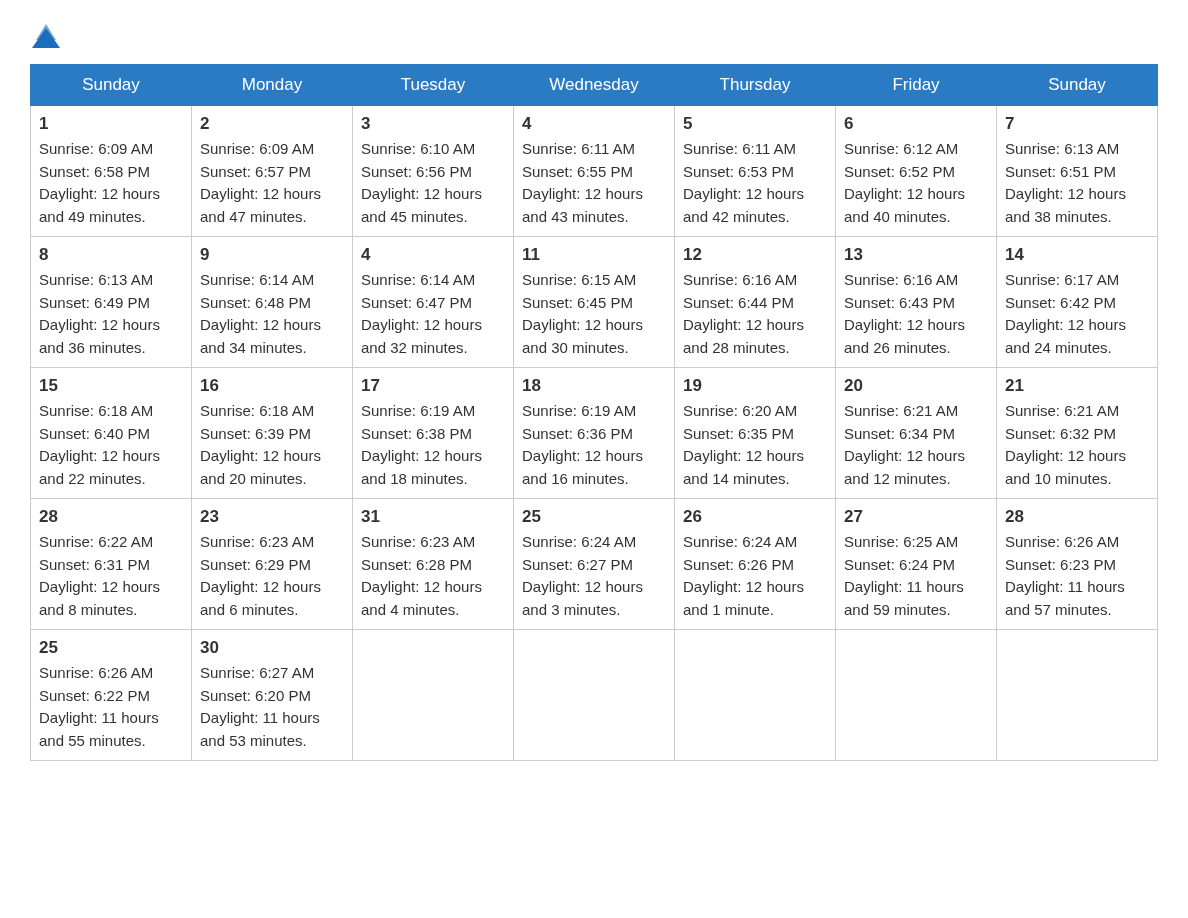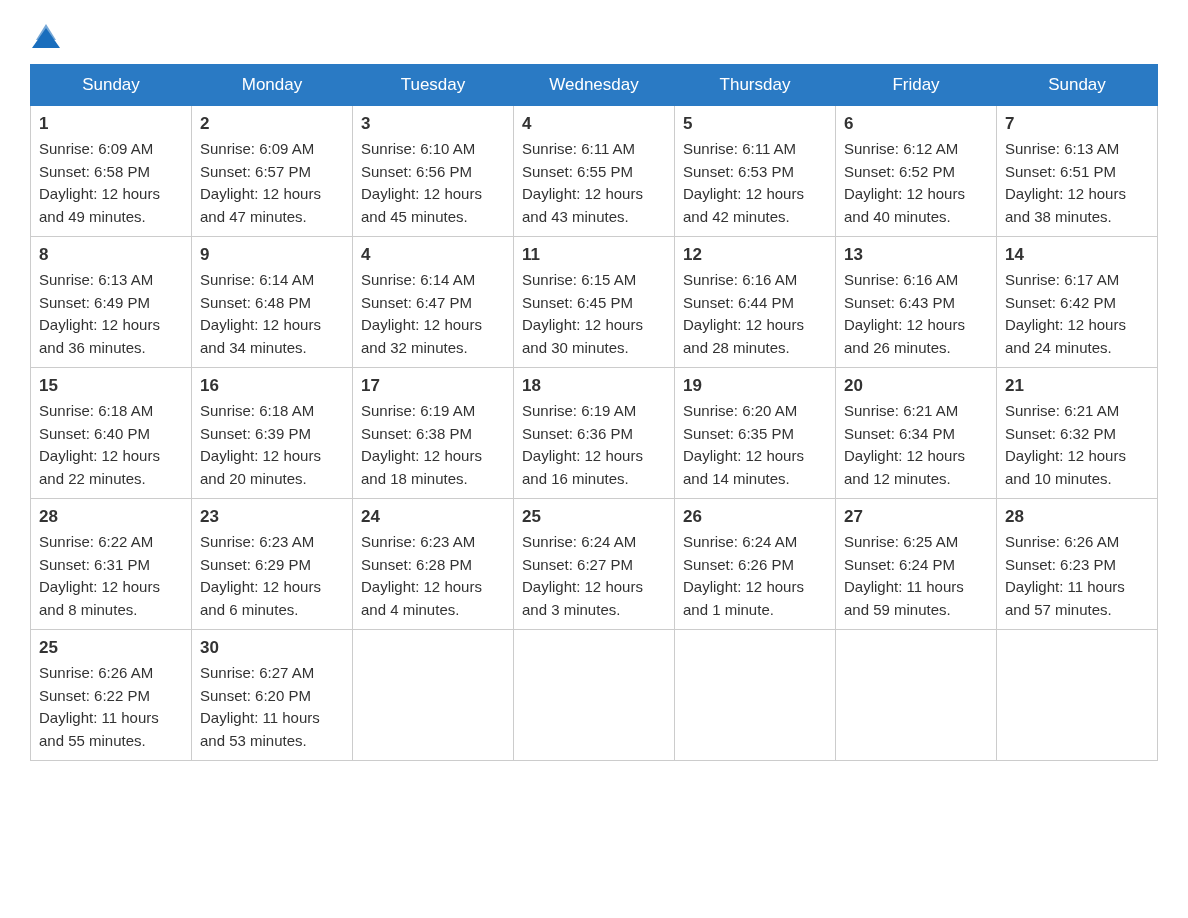--- a/index.html
+++ b/index.html
@@ -237,21 +237,21 @@
       <tr>
         <td>
           <div class="day-number">28</div>
           <div class="day-info">Sunrise: 6:22 AM<br>Sunset: 6:31 PM<br>Daylight: 12 hours<br>and 8 minutes.</div>
         </td>
         <td>
           <div class="day-number">23</div>
           <div class="day-info">Sunrise: 6:23 AM<br>Sunset: 6:29 PM<br>Daylight: 12 hours<br>and 6 minutes.</div>
         </td>
         <td>
-          <div class="day-number">24</div>
+          <div class="day-number">31</div>
           <div class="day-info">Sunrise: 6:23 AM<br>Sunset: 6:28 PM<br>Daylight: 12 hours<br>and 4 minutes.</div>
         </td>
         <td>
           <div class="day-number">25</div>
           <div class="day-info">Sunrise: 6:24 AM<br>Sunset: 6:27 PM<br>Daylight: 12 hours<br>and 3 minutes.</div>
         </td>
         <td>
           <div class="day-number">26</div>
           <div class="day-info">Sunrise: 6:24 AM<br>Sunset: 6:26 PM<br>Daylight: 12 hours<br>and 1 minute.</div>
         </td>

